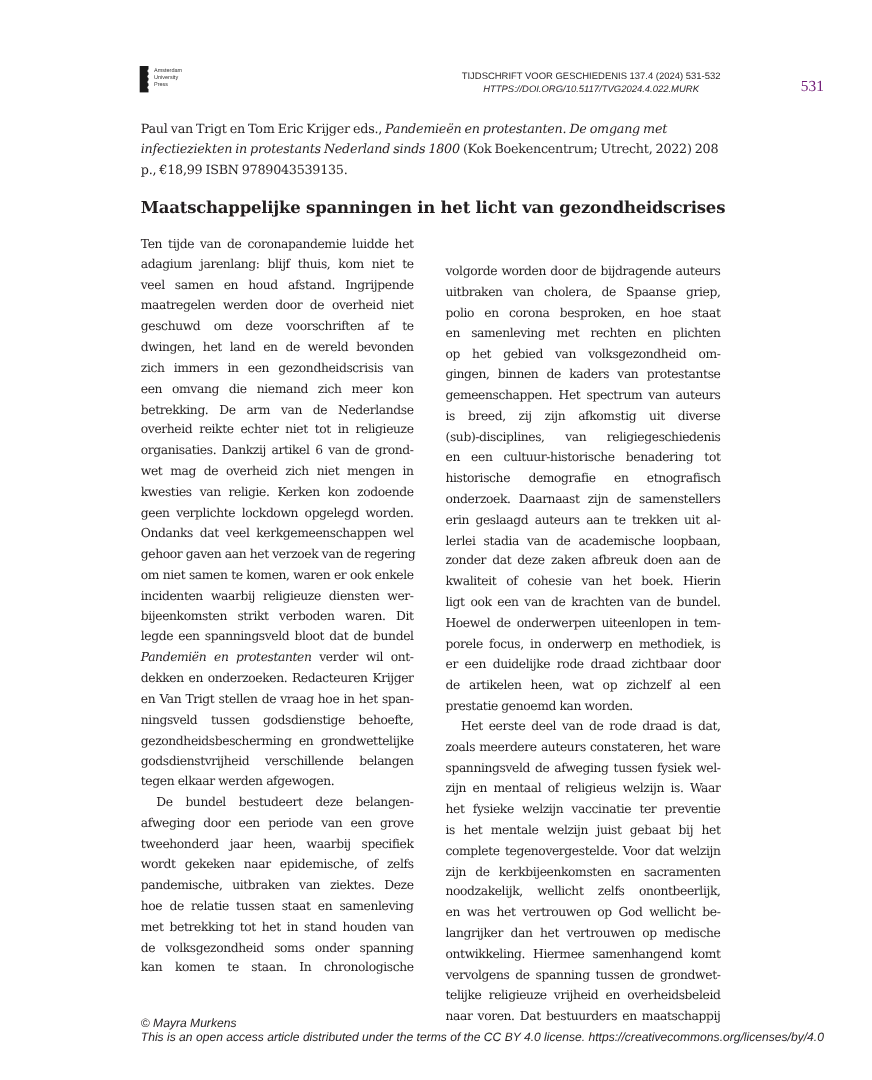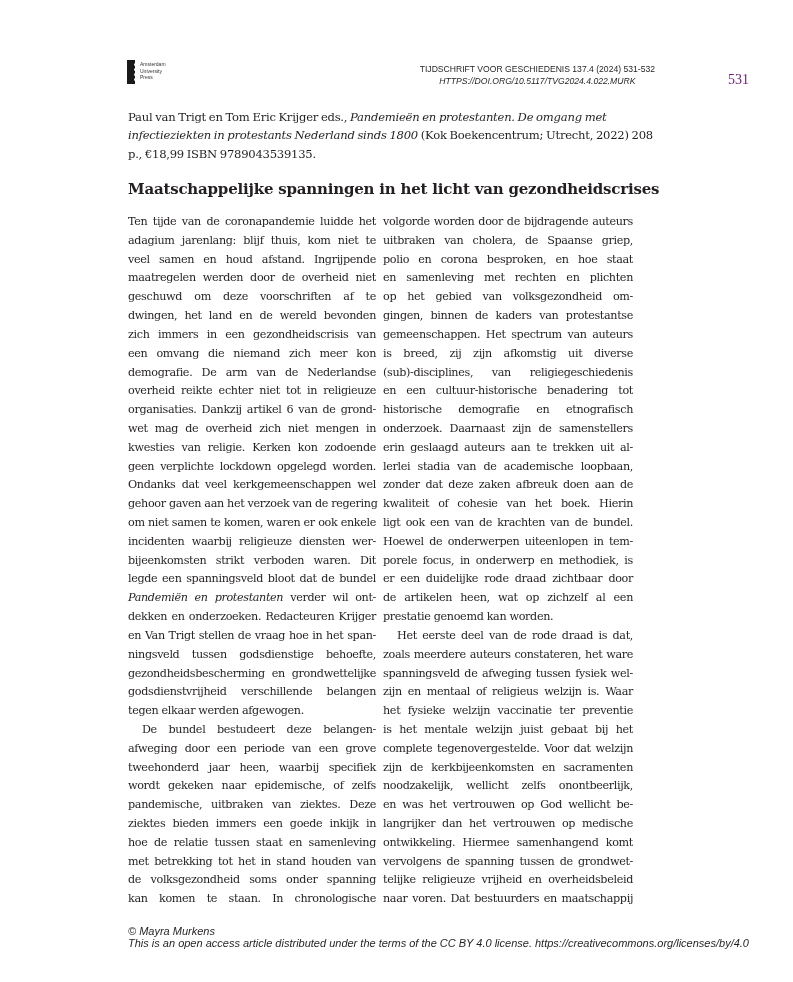--- a/index.html
+++ b/index.html
@@ -9,21 +9,21 @@
   .logo-notch { position: absolute; right: -2px; width: 3px; height: 3px; background: #fff; border-radius: 50%; }
   .logo-text { position: absolute; left: 13px; top: 1px; font-family: "Liberation Sans", sans-serif; font-size: 5px; line-height: 6.5px; color: #333; white-space: nowrap; }
   .journal { position: absolute; right: 138px; top: 63px; text-align: right; font-family: "Liberation Sans", sans-serif; font-size: 8.6px; line-height: 12px; color: #231f20; white-space: nowrap; }
   .journal .doi { font-style: italic; text-align: center; }
   .pageno { position: absolute; left: 728px; top: 72px; font-family: "Liberation Serif", serif; font-size: 14px; color: #701a75; }
   .ref { position: absolute; left: 128px; top: 108px; width: 528px; font-family: "DejaVu Serif", serif; font-size: 11.6px; line-height: 18.4px; letter-spacing: -0.25px; word-spacing: -0.6px; }
   .ref .it { font-style: italic; }
   .title { position: absolute; left: 128px; top: 180px; font-family: "DejaVu Serif", serif; font-size: 15px; font-weight: bold; letter-spacing: -0.2px; white-space: nowrap; }
   .col { position: absolute; top: 213px; width: 248px; font-family: "DejaVu Serif", serif; font-size: 11.2px; line-height: 18.82px; letter-spacing: -0.35px; }
   .col.left { left: 128px; }
-  .col.right { left: 383px; width: 250px; }
+  .col.right { left: 405px; width: 250px; margin-top: 25px; }
   .ln { display: block; white-space: nowrap; text-align: justify; text-align-last: justify; overflow: visible; }
   .ln.last { text-align-last: left; }
   .ln.indent { padding-left: 14px; }
   .it { font-style: italic; }
   .footer { position: absolute; left: 128px; top: 926px; font-family: "Liberation Sans", sans-serif; font-size: 11px; line-height: 11.5px; color: #231f20; white-space: nowrap; font-style: italic; }
 </style>
 </head>
 <body>
 
 <div class="logo">
@@ -55,21 +55,21 @@
 
 <div class="col left" id="col-left">
     <span class="ln"><span>Ten tijde van de coronapandemie luidde het</span></span>
     <span class="ln"><span>adagium jarenlang: blijf thuis, kom niet te</span></span>
     <span class="ln"><span>veel samen en houd afstand. Ingrijpende</span></span>
     <span class="ln"><span>maatregelen werden door de overheid niet</span></span>
     <span class="ln"><span>geschuwd om deze voorschriften af te</span></span>
     <span class="ln"><span>dwingen, het land en de wereld bevonden</span></span>
     <span class="ln"><span>zich immers in een gezondheidscrisis van</span></span>
     <span class="ln"><span>een omvang die niemand zich meer kon</span></span>
-    <span class="ln"><span>demografie. De arm van de Nederlandse</span></span>
+    <span class="ln"><span>betrekking. De arm van de Nederlandse</span></span>
     <span class="ln"><span>overheid reikte echter niet tot in religieuze</span></span>
     <span class="ln"><span>organisaties. Dankzij artikel 6 van de grond-</span></span>
     <span class="ln"><span>wet mag de overheid zich niet mengen in</span></span>
     <span class="ln"><span>kwesties van religie. Kerken kon zodoende</span></span>
     <span class="ln"><span>geen verplichte lockdown opgelegd worden.</span></span>
     <span class="ln"><span>Ondanks dat veel kerkgemeenschappen wel</span></span>
     <span class="ln"><span>gehoor gaven aan het verzoek van de regering</span></span>
     <span class="ln"><span>om niet samen te komen, waren er ook enkele</span></span>
     <span class="ln"><span>incidenten waarbij religieuze diensten wer-</span></span>
     <span class="ln"><span>bijeenkomsten strikt verboden waren. Dit</span></span>
@@ -79,21 +79,20 @@
     <span class="ln"><span>en Van Trigt stellen de vraag hoe in het span-</span></span>
     <span class="ln"><span>ningsveld tussen godsdienstige behoefte,</span></span>
     <span class="ln"><span>gezondheidsbescherming en grondwettelijke</span></span>
     <span class="ln"><span>godsdienstvrijheid verschillende belangen</span></span>
     <span class="ln last"><span>tegen elkaar werden afgewogen.</span></span>
     <span class="ln indent"><span>De bundel bestudeert deze belangen-</span></span>
     <span class="ln"><span>afweging door een periode van een grove</span></span>
     <span class="ln"><span>tweehonderd jaar heen, waarbij specifiek</span></span>
     <span class="ln"><span>wordt gekeken naar epidemische, of zelfs</span></span>
     <span class="ln"><span>pandemische, uitbraken van ziektes. Deze</span></span>
-    <span class="ln"><span>ziektes bieden immers een goede inkijk in</span></span>
     <span class="ln"><span>hoe de relatie tussen staat en samenleving</span></span>
     <span class="ln"><span>met betrekking tot het in stand houden van</span></span>
     <span class="ln"><span>de volksgezondheid soms onder spanning</span></span>
     <span class="ln"><span>kan komen te staan. In chronologische</span></span>
   </div>
 <div class="col right" id="col-right">
     <span class="ln"><span>volgorde worden door de bijdragende auteurs</span></span>
     <span class="ln"><span>uitbraken van cholera, de Spaanse griep,</span></span>
     <span class="ln"><span>polio en corona besproken, en hoe staat</span></span>
     <span class="ln"><span>en samenleving met rechten en plichten</span></span>

